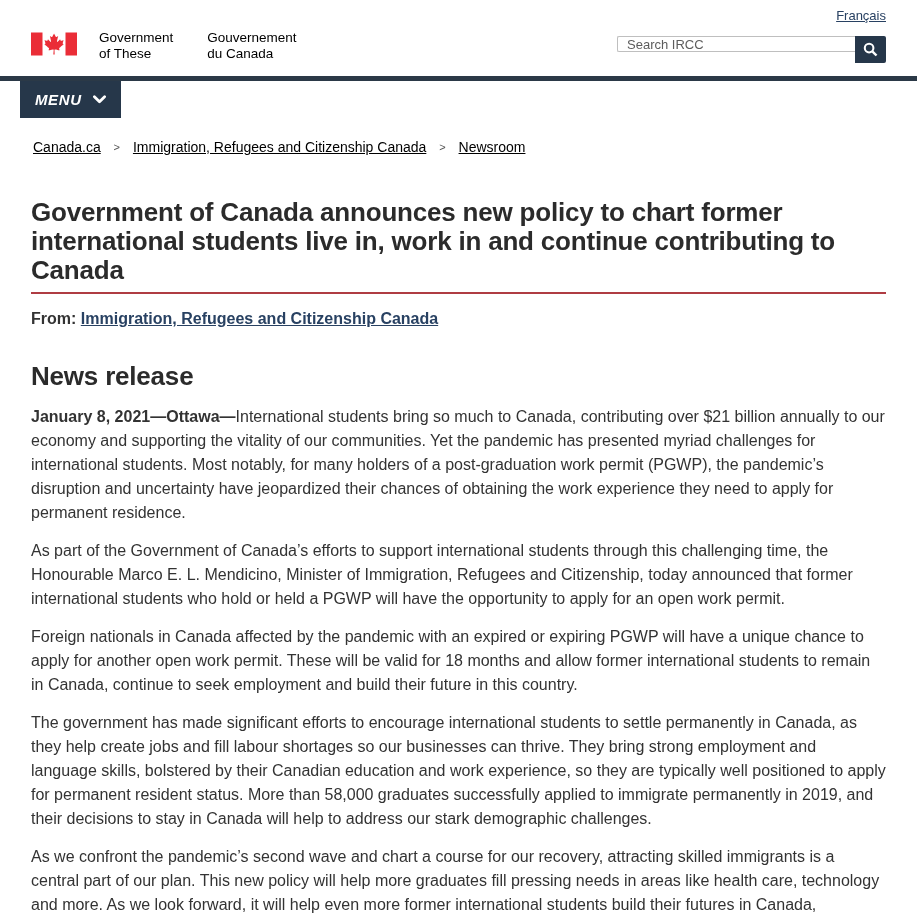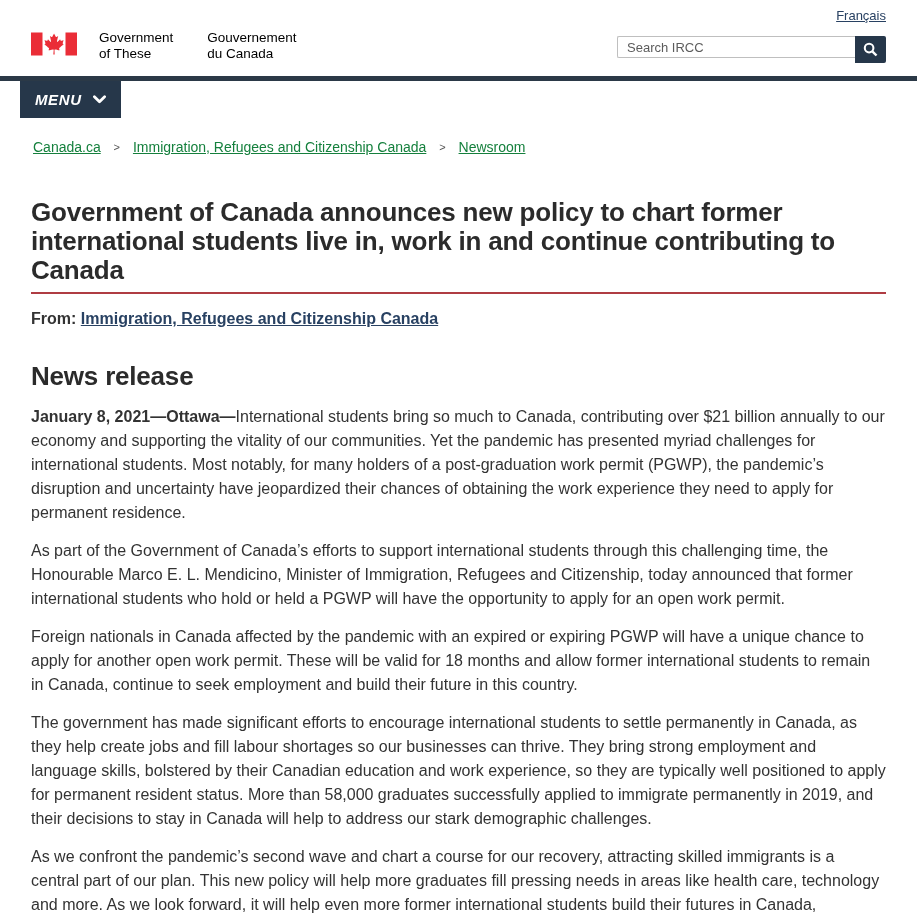--- a/index.html
+++ b/index.html
@@ -18,21 +18,21 @@
   .lang-link {
     font-size: 13px; color: #284162; text-decoration: underline; cursor: pointer;
   }
   .header-main { display: flex; justify-content: space-between; margin-top: 7px; }
   .brand { display: flex; align-items: flex-start; text-decoration: none; color: #000; cursor: pointer; }
   .flag-svg { width: 46px; height: 24px; margin-top: 2px; display: block; }
   .sig-text { display: flex; gap: 34px; margin-left: 22px; }
   .sig-col { font-size: 13.5px; line-height: 16px; color: #000; white-space: nowrap; }
   .search-box { display: flex; margin-top: 6px; }
   .search-input {
-    width: 238px; height: 22px; border: 1px solid #bfbfbf; border-right: none;
+    width: 238px; height: 16px; border: 1px solid #bfbfbf; border-right: none;
     padding: 0 9px; font-size: 13px; font-family: "Liberation Sans", sans-serif;
     color: #333; border-radius: 2px 0 0 2px; outline: none;
   }
   .search-input::placeholder { color: #5c5c5c; opacity: 1; }
   .search-btn {
     width: 31px; height: 27px; border: none; background: #26374a;
     border-radius: 0 2px 2px 0; display: flex; align-items: center; justify-content: center;
     cursor: pointer;
   }
 
@@ -42,21 +42,21 @@
   .menu-btn {
     margin-left: 20px; height: 37px; padding: 0 15px;
     background: #26374a; color: #fff; border: none; cursor: pointer;
     font-family: "Liberation Sans", sans-serif;
     font-size: 15px; font-weight: bold; letter-spacing: 0.6px;
     display: inline-flex; align-items: center; gap: 11px; font-style: italic;
   }
 
   
   .breadcrumb { padding: 21px 31px 0 33px; font-size: 14px; }
-  .breadcrumb a { color: #15803d; text-decoration: underline; cursor: pointer; }
+  .breadcrumb a { color: #000000; text-decoration: underline; cursor: pointer; }
   .crumb-sep { color: #555; font-size: 11px; margin: 0 9px; vertical-align: 1px; }
 
   
   main { padding: 0 31px; }
   h1 {
     margin-top: 43px; font-size: 26px; line-height: 1.12; letter-spacing: -0.2px;
     color: #2b2b2b; font-weight: bold;
     padding-bottom: 7px; border-bottom: 2px solid #af3c43;
   }
   .from-line { margin-top: 16px; font-size: 16px; font-weight: bold; color: #333; }

